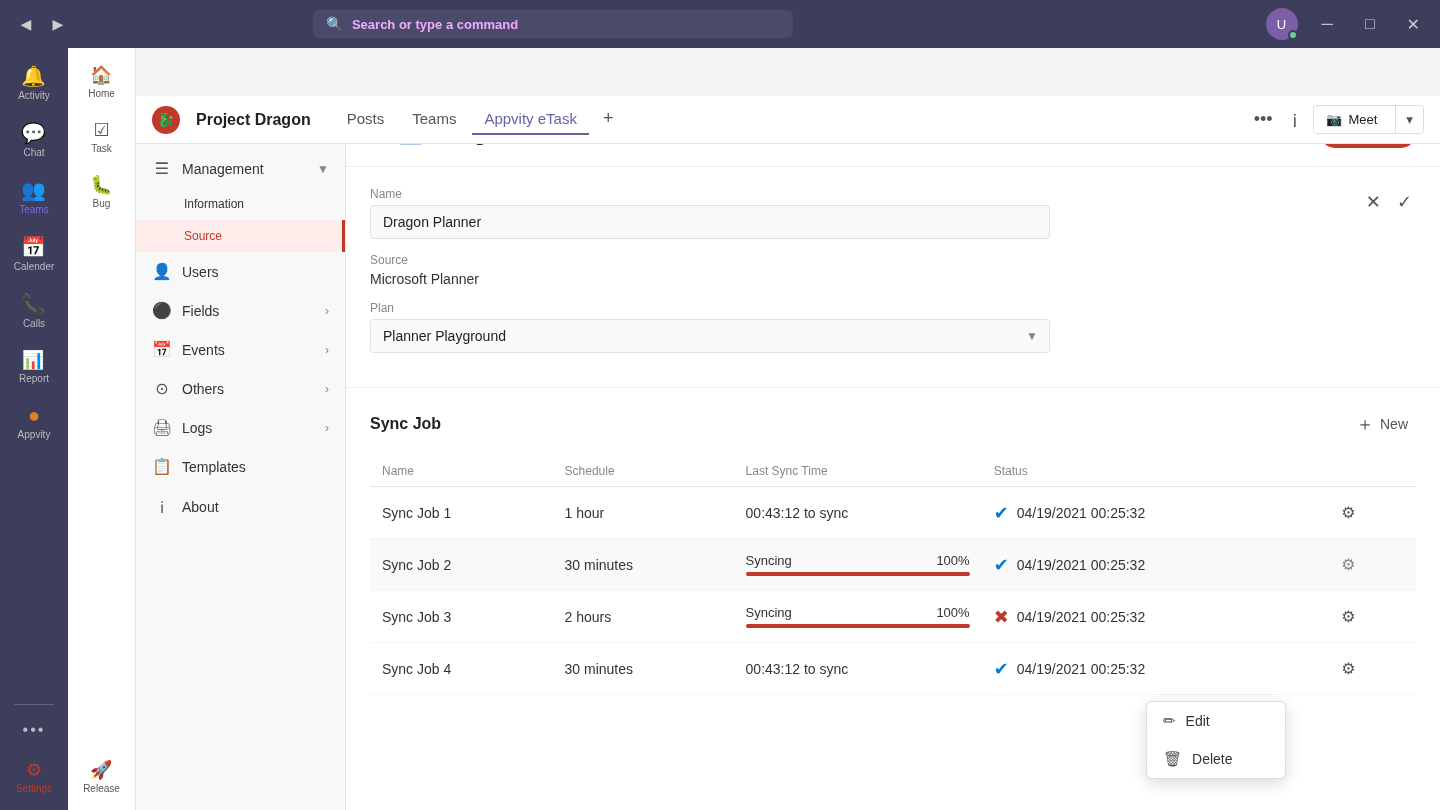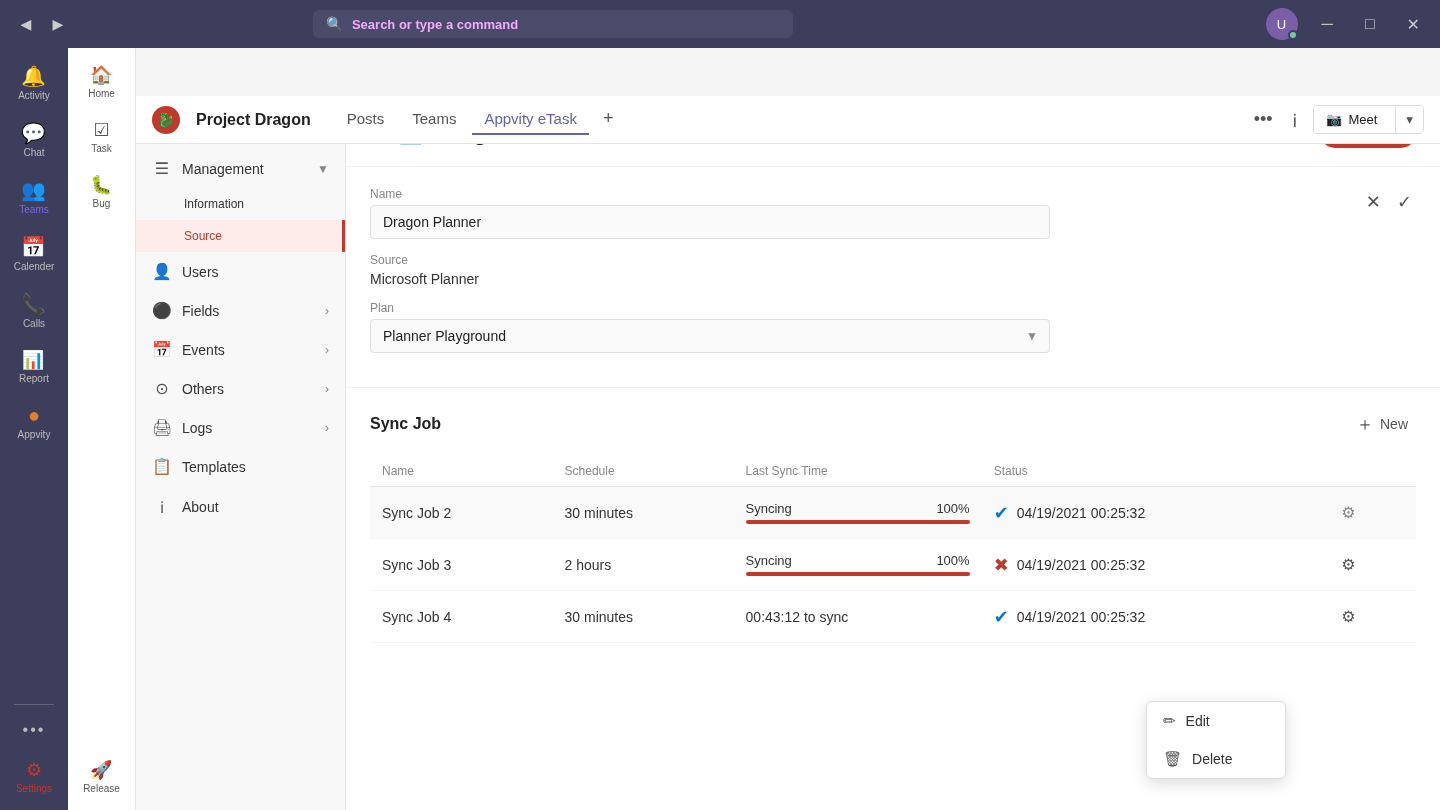--- a/index.html
+++ b/index.html
@@ -446,20 +446,34 @@
               <tr>
                 <th>Name</th>
                 <th>Schedule</th>
                 <th>Last Sync Time</th>
                 <th>Status</th>
                 <th></th>
               </tr>
             </thead>
             <tbody>
 
+              <tr class="table-row">
+                <td>Sync Job 1</td>
+                <td>1 hour</td>
+                <td>00:43:12 to sync</td>
+                <td>
+                  <div class="status-cell">
+                    <span class="status-icon-blue">✔</span>
+                    <span>04/19/2021 00:25:32</span>
+                  </div>
+                </td>
+                <td>
+                  <button class="row-action-btn">⚙</button>
+                </td>
+              </tr>
 
               <tr class="table-row" style="background:#f9f9f9;">
                 <td>Sync Job 2</td>
                 <td>30 minutes</td>
                 <td>
                   <div class="syncing-cell">
                     <div class="syncing-text">
                       <span>Syncing</span>
                       <span>100%</span>
                     </div>

